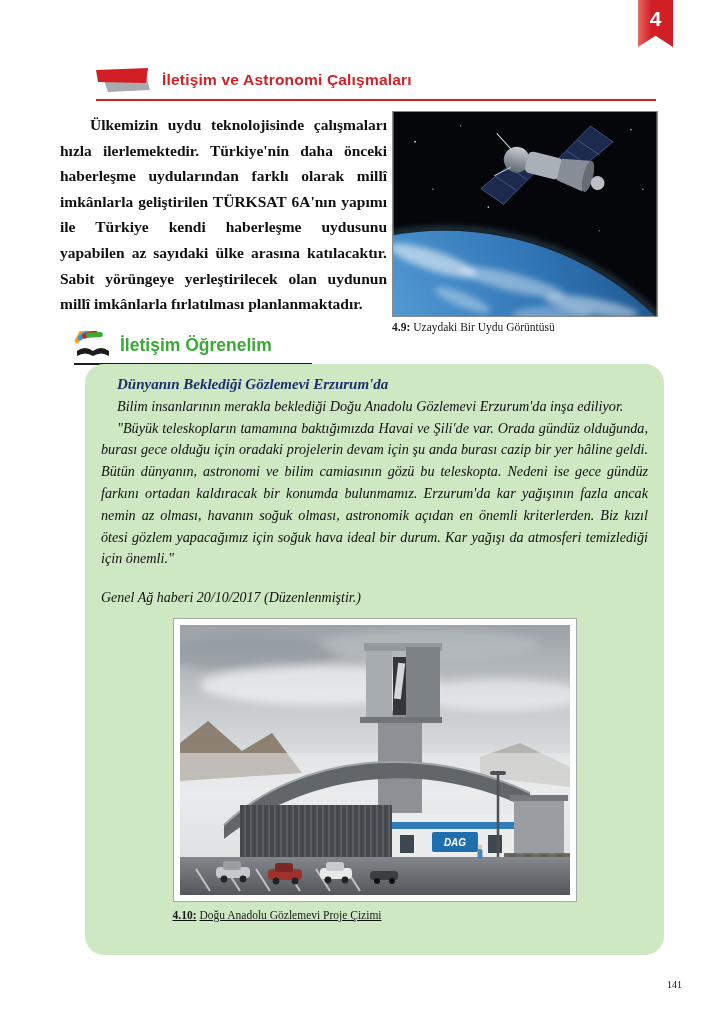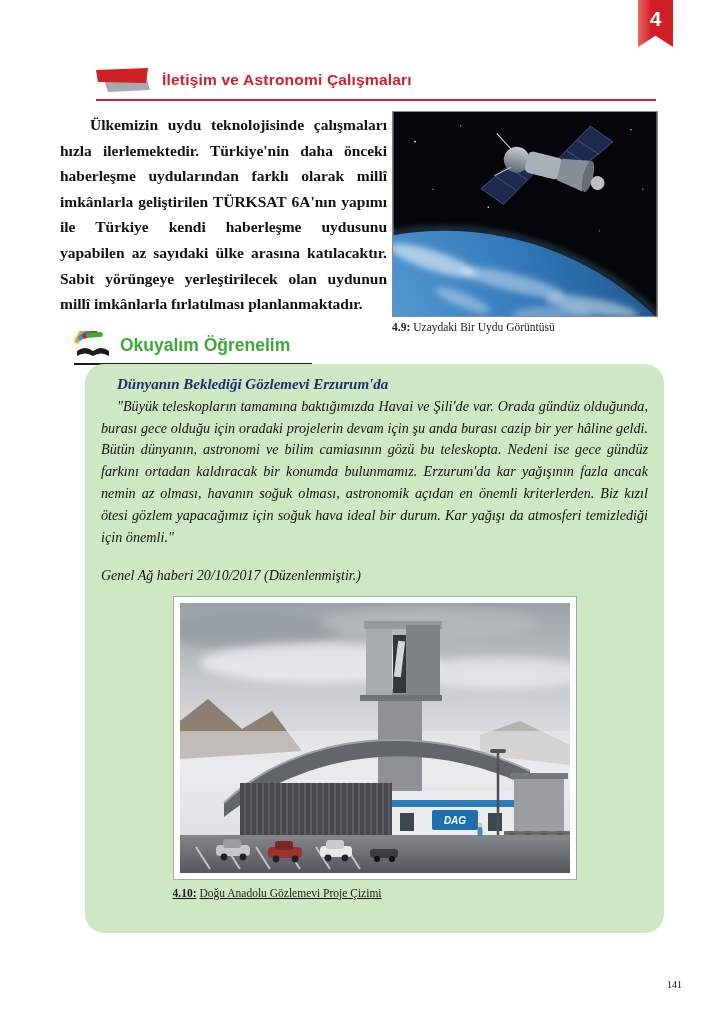--- a/index.html
+++ b/index.html
@@ -144,25 +144,26 @@
   </figure>
 
   <div class="read-head">
     <svg width="38" height="28" viewBox="0 0 38 28">
       <rect x="4" y="6" width="14" height="5" rx="2.5" fill="#f6a21e" transform="rotate(-62 6 12)"></rect>
       <rect x="6" y="4" width="15" height="5" rx="2.5" fill="#2e9bd6" transform="rotate(-40 8 10)"></rect>
       <rect x="9" y="3" width="16" height="5" rx="2.5" fill="#d21f26" transform="rotate(-20 10 8)"></rect>
       <rect x="12" y="2" width="17" height="5" rx="2.5" fill="#3aaa35" transform="rotate(-4 12 6)"></rect>
       <path d="M3,20 Q11,14 19,20 Q27,14 35,20 L35,25 Q27,20 19,25 Q11,20 3,25 Z" fill="#1c1c1c"></path>
     </svg>
-    <span class="txt">Okuyalım Öğrenelim</span>
+    <span class="txt">İletişim Öğrenelim</span>
   </div>
 
   <div class="green-box">
     <p class="title">Dünyanın Beklediği Gözlemevi Erzurum'da</p>
+    <p>Bilim insanlarının merakla beklediği Doğu Anadolu Gözlemevi Erzurum'da inşa ediliyor.</p>
     <p>"Büyük teleskopların tamamına baktığımızda Havai ve Şili'de var. Orada gündüz olduğunda, burası gece olduğu için oradaki projelerin devam için şu anda burası cazip bir yer hâline geldi. Bütün dünyanın, astronomi ve bilim camiasının gözü bu teleskopta. Nedeni ise gece gündüz farkını ortadan kaldıracak bir konumda bulunmamız. Erzurum'da kar yağışının fazla ancak nemin az olması, havanın soğuk olması, astronomik açıdan en önemli kriterlerden. Biz kızıl ötesi gözlem yapacağımız için soğuk hava ideal bir durum. Kar yağışı da atmosferi temizlediği için önemli."</p>
     <p class="source">Genel Ağ haberi 20/10/2017 (Düzenlenmiştir.)</p>
 
     <figure class="fig-obs">
       <div class="frame">
         <svg width="390" height="270" viewBox="0 0 390 270">
           <defs>
             <linearGradient id="skyg" x1="0" y1="0" x2="0" y2="1">
               <stop offset="0" stop-color="#9aa1a7"></stop>
               <stop offset="0.3" stop-color="#c6cacd"></stop>

